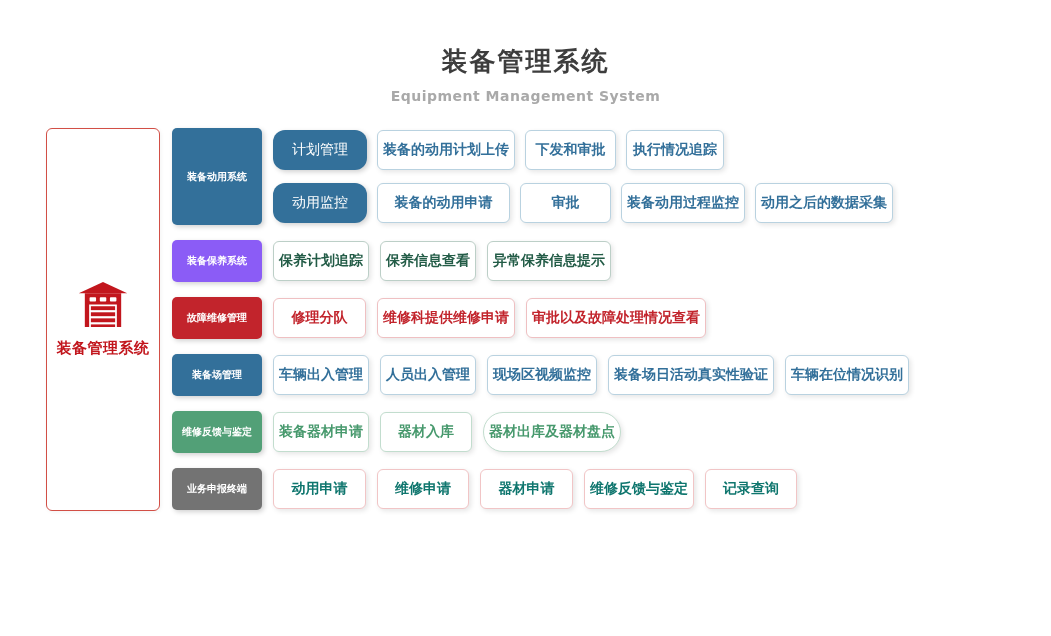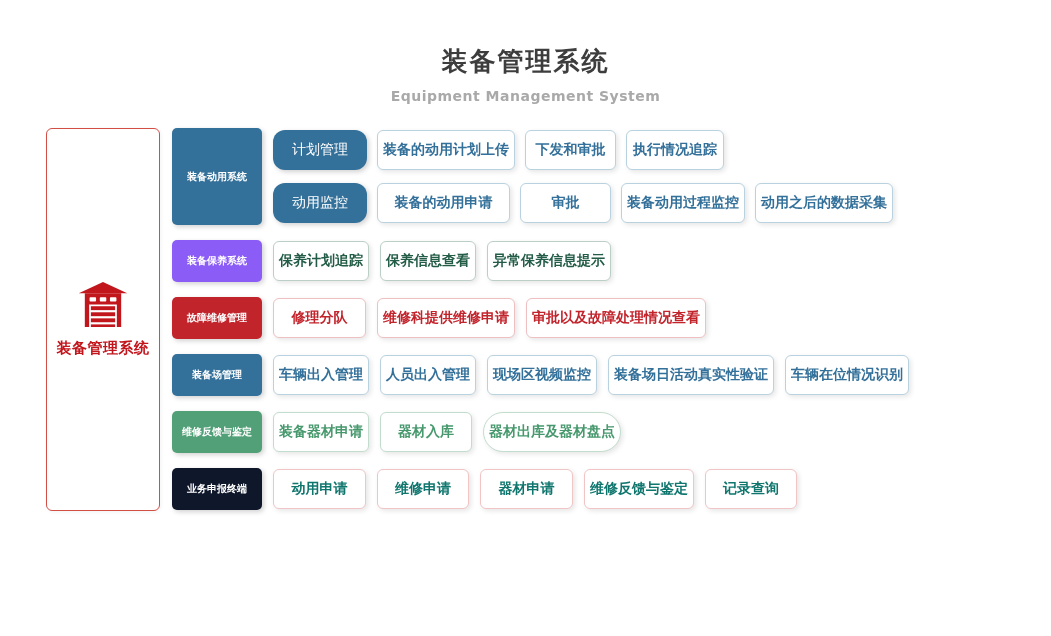--- a/index.html
+++ b/index.html
@@ -40,21 +40,21 @@
     height:40px;background:#fff;border:1px solid #ec4899;border-radius:6px;
     display:flex;align-items:center;justify-content:center;
     font-size:14px;font-weight:bold;padding:0 5px;box-sizing:border-box;
     box-shadow:2px 2px 5px rgba(0,0,0,.10);white-space:nowrap;
   }
 
   .f-blue  {background:#33709a;}
   .f-dgreen{background:#8b5cf6;}
   .f-red   {background:#c2242c;}
   .f-green {background:#52a077;}
-  .f-dred  {background:#0f172a;}
+  .f-dred  {background:#737373;}
 
   .o-blue  {color:#33709a;border-color:#b9d2e0;}
   .o-dgreen{color:#235c47;border-color:#bccfc7;}
   .o-red   {color:#c2242c;border-color:#efc0c2;}
   .o-green {color:#47996d;border-color:#c2ddce;}
   .o-dred  {color:#0f766e;border-color:#f1c5c6;}
 </style>
 </head>
 <body>
 

